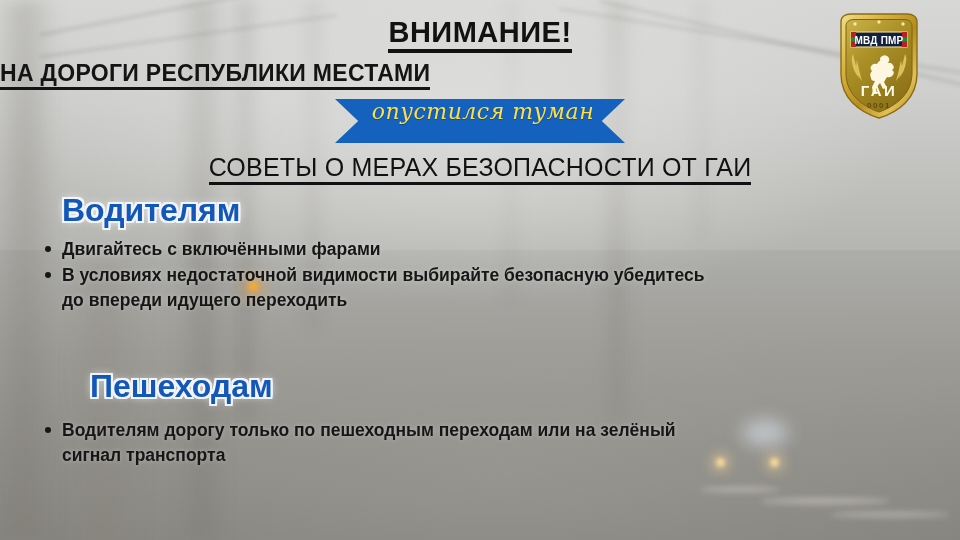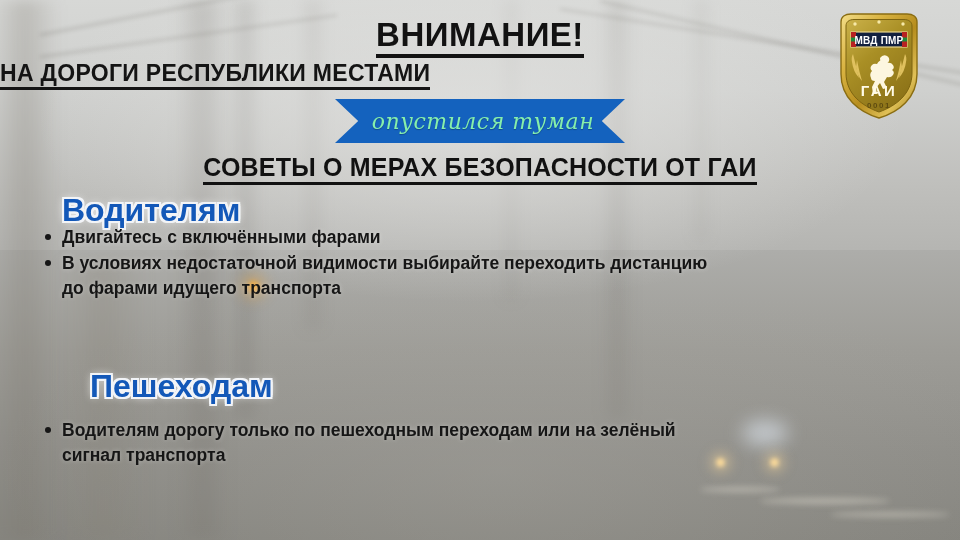--- a/index.html
+++ b/index.html
@@ -45,61 +45,61 @@
   .l3{left:770px;top:458px;width:9px;height:9px;background:#f7d79a;box-shadow:0 0 12px 5px rgba(247,215,154,.5);}
   .l4{left:742px;top:420px;width:46px;height:26px;background:rgba(230,238,250,.55);filter:blur(9px);}
   .streak{position:absolute;background:rgba(222,218,206,.5);filter:blur(3px);border-radius:50%;}
   .s1{left:760px;top:498px;width:130px;height:6px;}
   .s2{left:830px;top:512px;width:120px;height:5px;}
   .s3{left:700px;top:487px;width:80px;height:5px;}
 
   
   .h-title{
     position:absolute;left:0;right:0;top:16px;text-align:center;
-    font-size:33px;font-weight:bold;color:#121212;letter-spacing:.5px;
+    font-size:29px;font-weight:bold;color:#121212;letter-spacing:.5px;
   }
   .h-title span{border-bottom:4px solid #121212;padding-bottom:1px;}
   .h-sub{
     position:absolute;left:0;right:0;top:60px;text-align:left;
     font-size:23px;font-weight:bold;color:#141414;letter-spacing:.3px;
   }
   .h-sub span{border-bottom:3px solid #141414;padding-bottom:1px;}
 
   
   .ribbon{
     position:absolute;left:50%;transform:translateX(-50%);top:99px;
-    width:290px;height:44px;background:#1462be;color:#86efac;
-    display:flex;align-items:center;justify-content:center;
+    width:290px;height:44px;background:#1462be;color:#fde047;
+    display:flex;align-items:flex-start;justify-content:center;
     -webkit-clip-path:polygon(0 0,100% 0,100% 100%,0 100%,6% 50%);
     clip-path:polygon(0 0, 100% 0, 92% 50%, 100% 100%, 0 100%, 8% 50%);
     font-family:"DejaVu Serif", serif;font-style:italic;
     font-size:22px;letter-spacing:.5px;
   }
   .ribbon-text{padding-left:6px;text-shadow:0 1px 1px rgba(0,0,0,.25);}
 
   .h-advice{
     position:absolute;left:0;right:0;top:153px;text-align:center;
-    font-size:25px;font-weight:bold;color:#111;letter-spacing:.2px;
+    font-size:25px;font-weight:normal;color:#111;letter-spacing:.2px;
   }
   .h-advice span{border-bottom:3px solid #111;padding-bottom:1px;}
 
   
   .sec-h{
     position:absolute;font-size:32px;font-weight:bold;color:#1358b8;
     text-shadow:
       -2px -2px 0 #f2f4f7, 2px -2px 0 #f2f4f7, -2px 2px 0 #f2f4f7, 2px 2px 0 #f2f4f7,
       0 -2px 0 #f2f4f7, 0 2px 0 #f2f4f7, -2px 0 0 #f2f4f7, 2px 0 0 #f2f4f7,
       0 0 9px rgba(255,255,255,.95);
   }
   .sec-drivers{left:62px;top:192px;}
   .sec-peds{left:62px;top:368px;padding-left:28px;}
 
   
   .list{position:absolute;left:40px;width:880px;}
-  .list-drivers{top:225px;}
+  .list-drivers{top:237px;}
   .list-peds{top:418px;}
   .li{position:relative;padding-left:22px;margin-bottom:1px;
       font-size:17.5px;font-weight:bold;color:#161616;line-height:25px;
       text-shadow:0 0 5px rgba(255,255,255,.35);}
   .li .dot{position:absolute;left:5px;top:9px;width:6px;height:6px;border-radius:50%;background:#161616;}
   .li .cont{display:block;}
 
   
   .badge{position:absolute;left:833px;top:8px;width:92px;height:116px;}
   .badge svg{display:block;}
@@ -198,22 +198,22 @@
   </div>
 
   <div class="sec-h sec-drivers">Водителям</div>
   <div class="list list-drivers">
     <div class="li">
       <span class="dot"></span>
       <span>Двигайтесь с включёнными фарами</span>
     </div>
     <div class="li">
       <span class="dot"></span>
-      <span>В условиях недостаточной видимости выбирайте переходить дистанцию</span>
-      <span class="cont">до фарами идущего транспорта</span>
+      <span>В условиях недостаточной видимости выбирайте безопасную убедитесь</span>
+      <span class="cont">до впереди идущего переходить</span>
     </div>
   </div>
 
   <div class="sec-h sec-peds">Пешеходам</div>
   <div class="list list-peds">
     <div class="li">
       <span class="dot"></span>
       <span>Водителям дорогу только по пешеходным переходам или на зелёный</span>
       <span class="cont">сигнал транспорта</span>
     </div>

